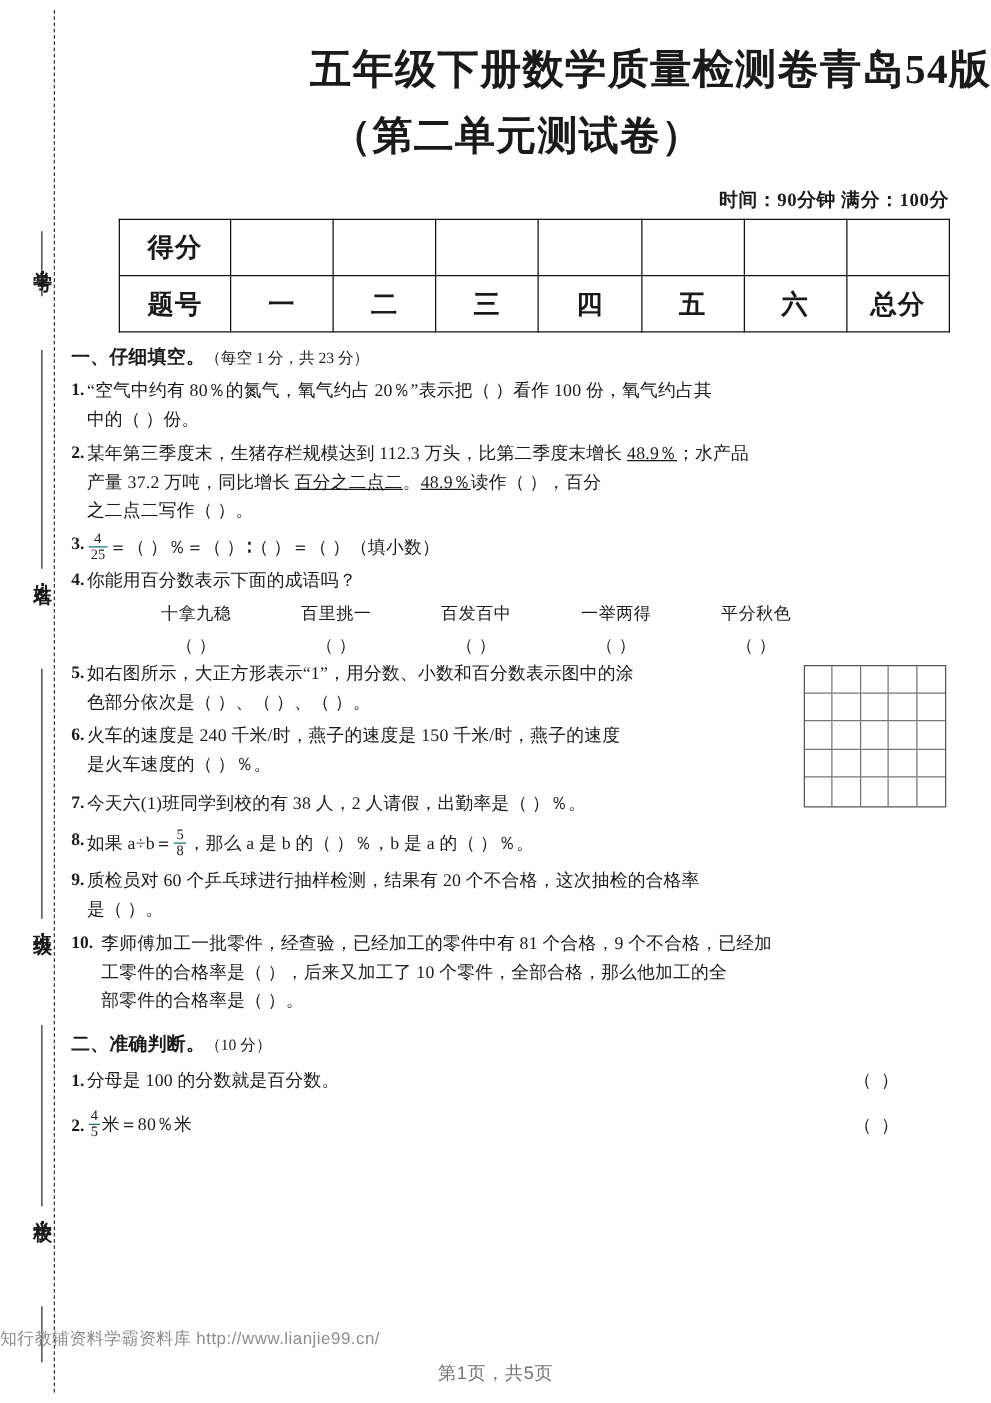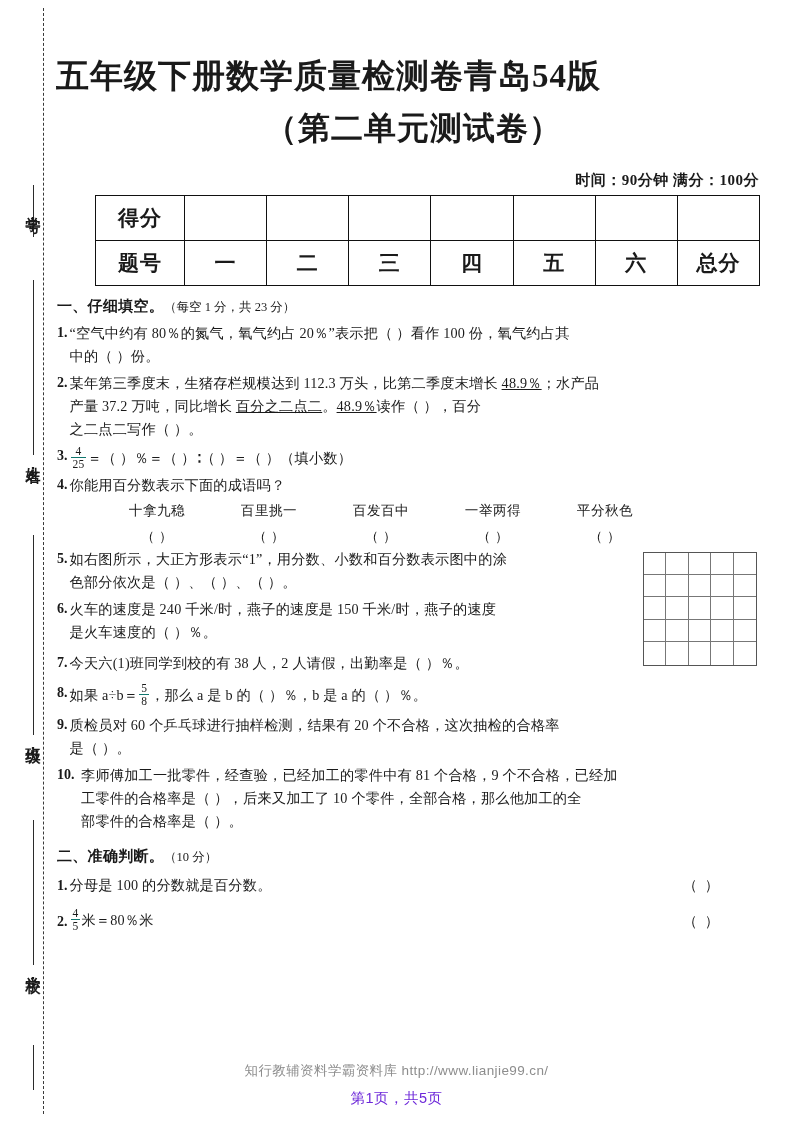--- a/index.html
+++ b/index.html
@@ -49,28 +49,27 @@
   }
 
   
   #page {
     position: absolute;
     left: 56px; top: 0;
     width: 737px; height: 1122px;
   }
 
   .title-main {
-    margin: 56px 0 0 0;
-    text-align: left;
+    margin: 36px 0 0 0;
+    text-align: right;
     font-family: "Liberation Serif", "DejaVu Serif", serif;
     font-size: 33px;
     font-weight: bold;
     letter-spacing: 1px;
     line-height: 1.25;
-    padding-right: 22px;
   }
   .title-sub {
     margin: 10px 0 0 0;
     text-align: center;
     font-size: 32px;
     font-weight: bold;
     letter-spacing: 1px;
     padding-right: 22px;
   }
 
@@ -184,34 +183,33 @@
 
   .judge-line { display: flex; align-items: baseline; }
   .judge-line .jtext { flex: 1 1 auto; }
   .judge-line .jparen { flex: 0 0 auto; padding-right: 42px; letter-spacing: 2px; }
 
   
   .footer-wm {
     position: absolute;
     left: 0; right: 0;
     top: 1062px;
-    text-align: center;
     font-family: "Liberation Sans", "DejaVu Sans", sans-serif;
     font-size: 13.5px;
     color: #8d8d8d;
     letter-spacing: 0.4px;
   }
   .footer-page {
     position: absolute;
     left: 0; right: 0;
     top: 1089px;
     text-align: center;
     font-family: "Liberation Sans", "DejaVu Sans", sans-serif;
     font-size: 14.5px;
-    color: #6d28d9;
+    color: #737373;
     letter-spacing: 0.5px;
   }
 </style>
 </head>
 <body>
 
 <div id="left-margin">
   <div class="dashed-line"></div>
 
   <div class="solid-seg" style="top:185px;height:52px;"></div>

